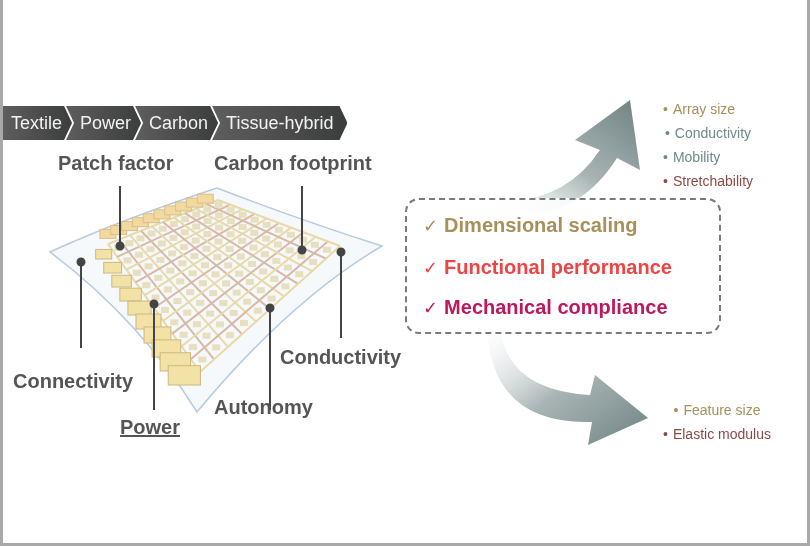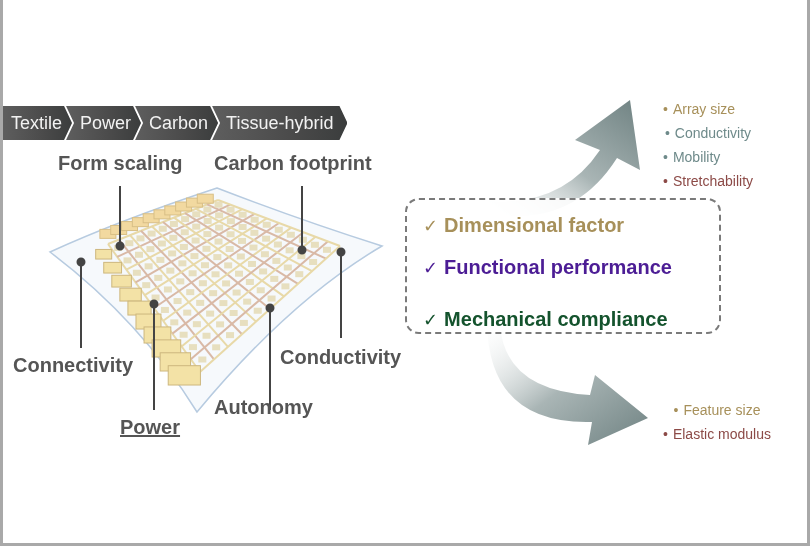--- a/index.html
+++ b/index.html
@@ -242,35 +242,35 @@
     <line x1="154" y1="304" x2="154" y2="410"></line>
       <circle cx="154" cy="304" r="3.5"></circle>
     <line x1="270" y1="308" x2="270" y2="410"></line>
       <circle cx="270" cy="308" r="3.5"></circle>
   </g>
 
   <path d="M 480 200 Q 560 210 600 150 L 575 140 L 630 100 L 640 170 L 617 158 Q 570 232 480 212 Z" fill="url(#arrowUpGrad)"></path>
   <path d="M 500 325 Q 505 390 590 395 L 595 375 L 648 418 L 588 445 L 592 422 Q 490 425 487 325 Z" fill="url(#arrowDownGrad)"></path>
 </svg>
 
-<div class="label" style="left:58px; top:152px;">Form scaling</div>
+<div class="label" style="left:58px; top:152px;">Patch factor</div>
 <div class="label" style="left:214px; top:152px;">Carbon footprint</div>
-<div class="label" style="left:13px; top:354px;">Connectivity</div>
+<div class="label" style="left:13px; top:370px;">Connectivity</div>
 <div class="label" style="left:280px; top:346px;">Conductivity</div>
 <div class="label" style="left:120px; top:416px;text-decoration:underline;">Power</div>
 <div class="label" style="left:214px; top:396px;">Autonomy</div>
 
 <div class="check-box">
   <div class="check-item" style="top:14px; color:#a7905a;">
-    <span class="mark">✓</span><span>Dimensional factor</span>
+    <span class="mark">✓</span><span>Dimensional scaling</span>
   </div>
-  <div class="check-item" style="top:56px; color:#4c1d95;text-align:right;">
+  <div class="check-item" style="top:56px; color:#ef4444;text-align:right;">
     <span class="mark">✓</span><span>Functional performance</span>
   </div>
-  <div class="check-item" style="top:108px; color:#14532d;">
+  <div class="check-item" style="top:96px; color:#be185d;">
     <span class="mark">✓</span><span>Mechanical compliance</span>
   </div>
 </div>
 
 <div class="bullets" style="left:654px; top:97px;">
   <div class="b" style="color:#a7905a;"><span class="dot">•</span><span>Array size</span></div>
   <div class="b" style="color:#6e8a8a;text-align:center;"><span class="dot">•</span><span>Conductivity</span></div>
   <div class="b" style="color:#6e8a8a;"><span class="dot">•</span><span>Mobility</span></div>
   <div class="b" style="color:#8c4a47;"><span class="dot">•</span><span>Stretchability</span></div>
 </div>

